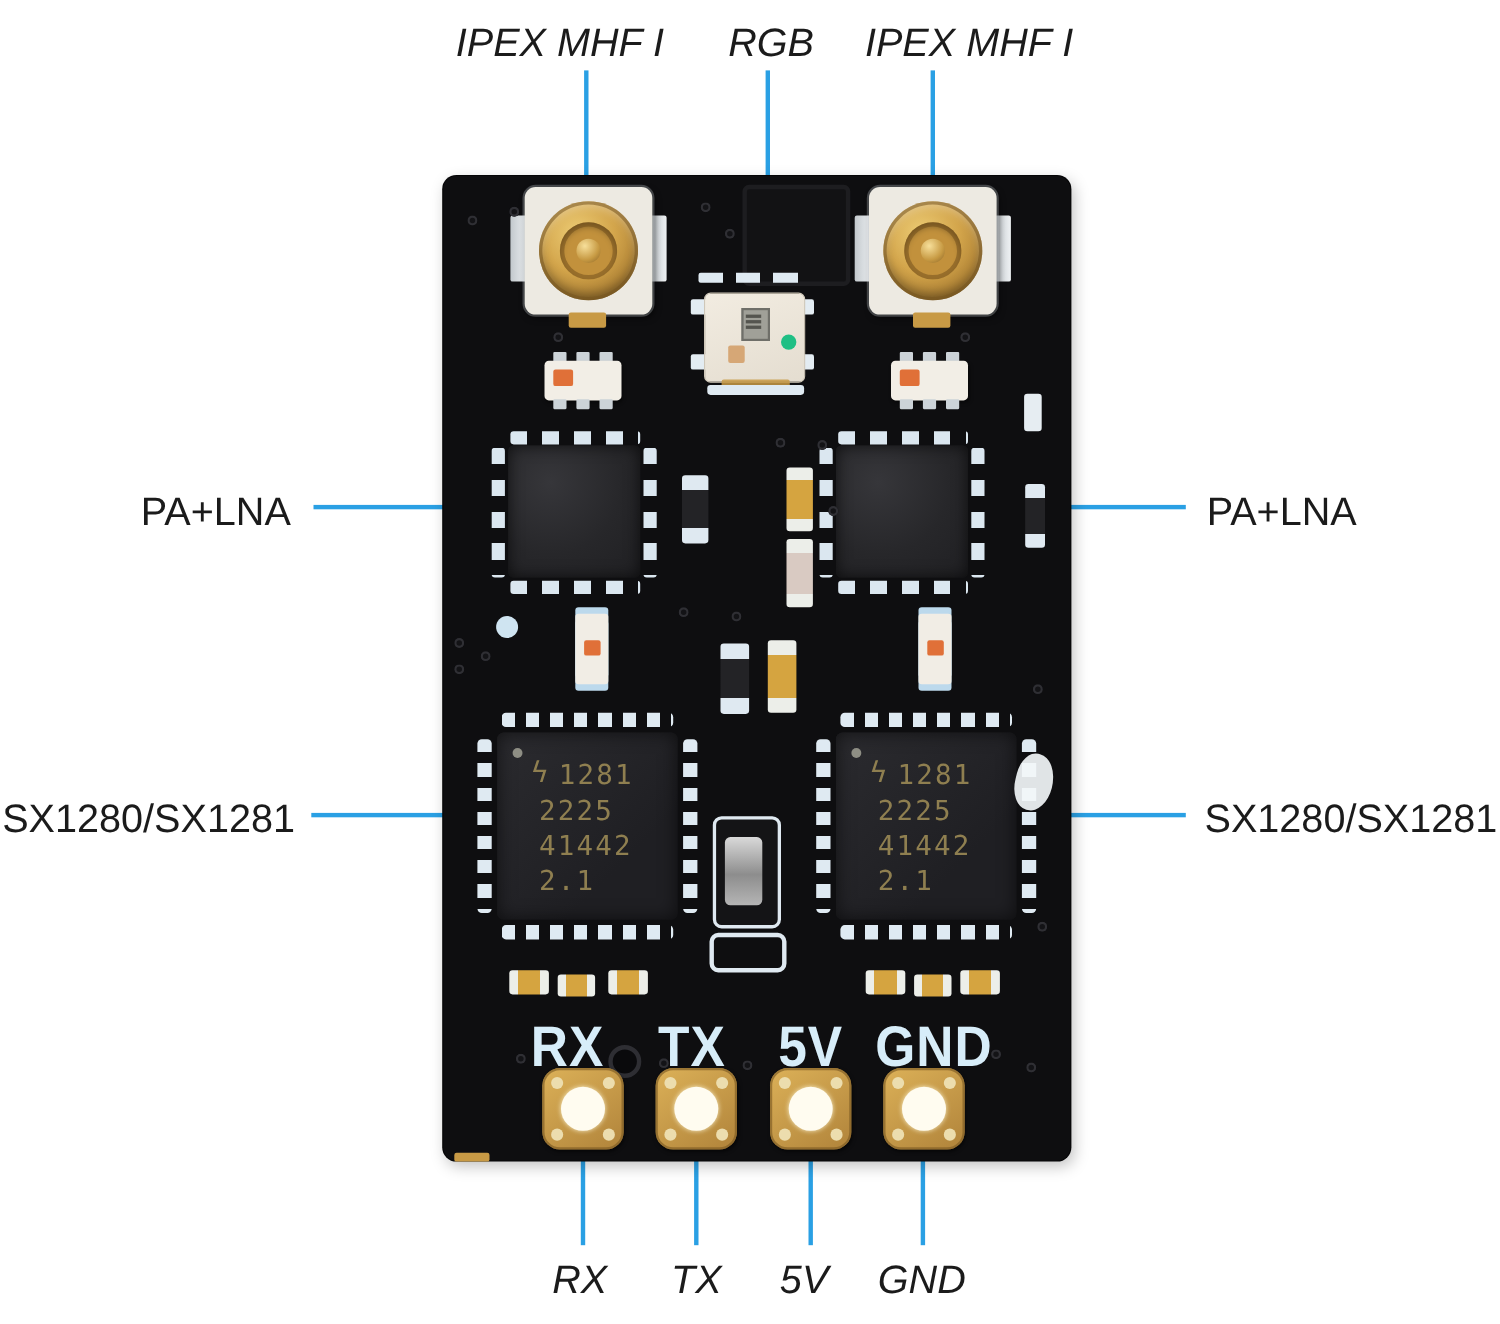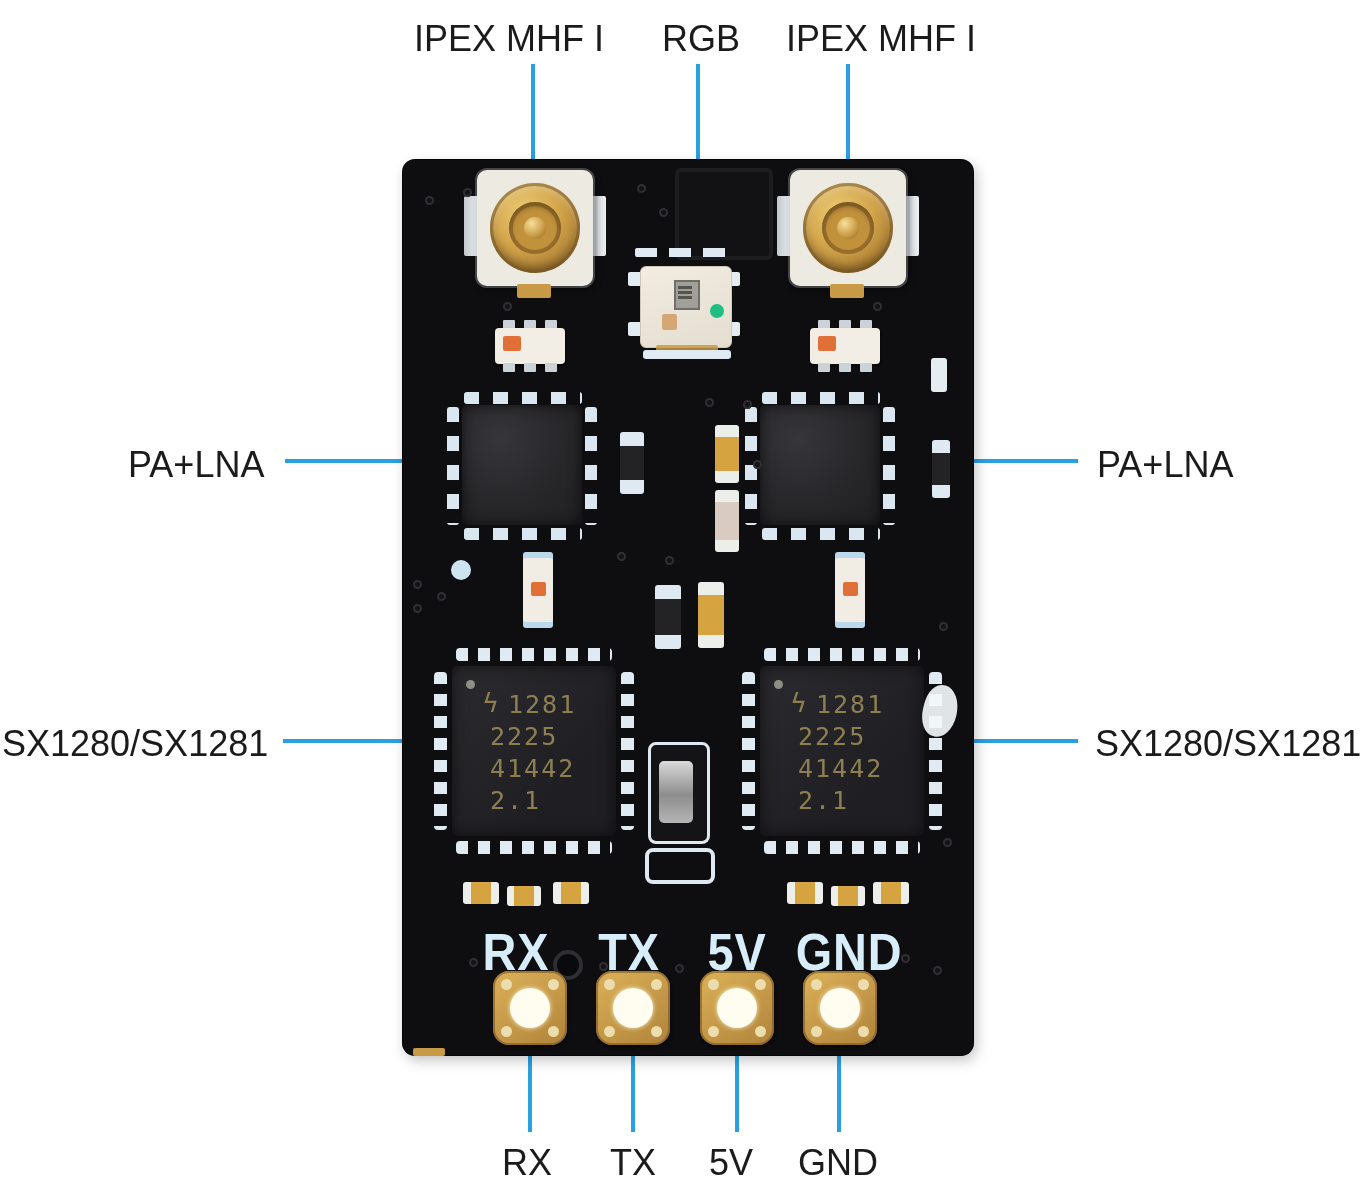--- a/index.html
+++ b/index.html
@@ -2,21 +2,21 @@
 <html style="--callout-line: #2aa0e4; --label-text: #1b1b1b; --board-bg: #0e0e10; --gold: #c89a45; --silkscreen: #d7edf9; --green-dot: #1fbf84; --orange-dot: #e07038; --chip-marking: #8f7f50;"><head>
 <meta charset="utf-8">
 <style>
   html,body { margin:0; padding:0; background:#ffffff; }
   .stage { position:relative; width:1364px; height:1204px; background:#ffffff;
            font-family:"Liberation Sans",sans-serif; overflow:hidden; }
 
   
   .lbl { position:absolute; color:var(--label-text,#1b1b1b); font-size:36px; line-height:1.15;
          white-space:nowrap; }
-  .lbl.ctr { transform:translateX(-50%); }
+  .lbl.ctr { transform:translateX(-50%);font-style:italic; }
   .vline { position:absolute; width:4px; background:var(--callout-line,#2aa0e4); }
   .hline { position:absolute; height:4px; background:var(--callout-line,#2aa0e4); }
 
   
   .board { position:absolute; left:403px; top:160px; width:570px; height:895px;
            background:var(--board-bg,#0e0e10); border-radius:12px;
            box-shadow:0 0 0 1px #050506, 3px 5px 14px rgba(0,0,0,.25); }
   .board * { position:absolute; }
 
   .dsq { border:4px solid #1d1d20; border-radius:6px; background:#121214; }

